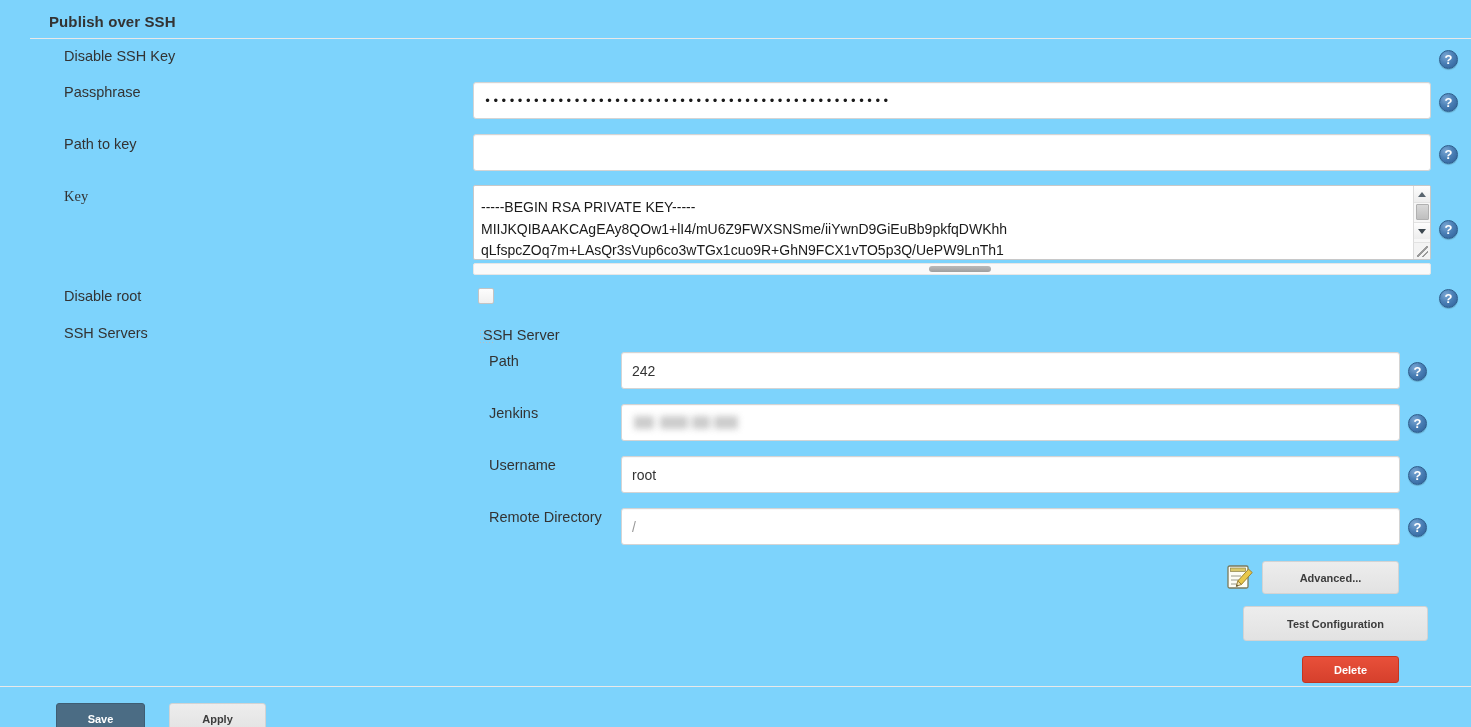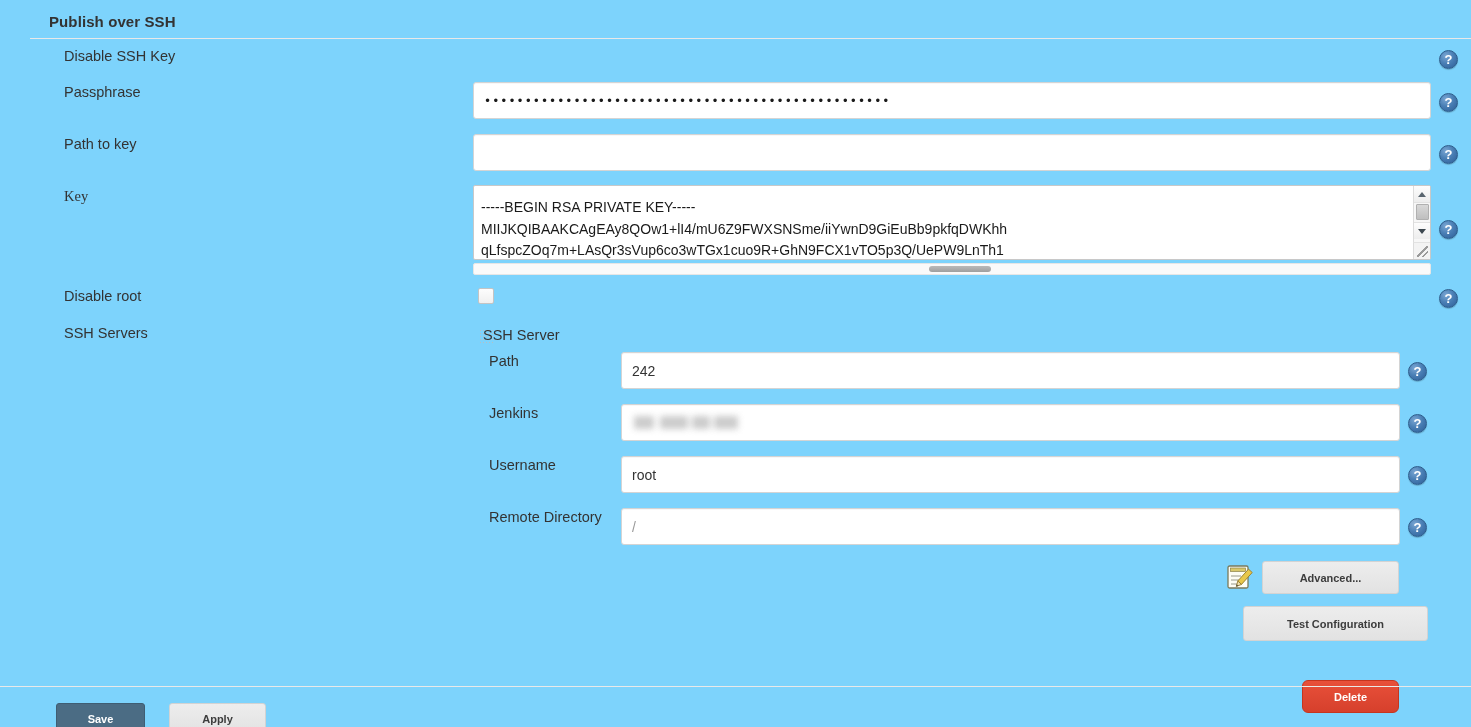--- a/index.html
+++ b/index.html
@@ -345,19 +345,19 @@
     <g transform="rotate(42 17 16)">
       <rect x="14.5" y="5" width="5" height="16" fill="#e8c84a" stroke="#9a8030" stroke-width="0.9"></rect>
       <polygon points="14.5,21 19.5,21 17,26" fill="#f0e0b0" stroke="#9a8030" stroke-width="0.9"></polygon>
       <polygon points="15.8,24.2 18.2,24.2 17,26" fill="#4a4a4a"></polygon>
     </g>
   </svg>
   <div class="btn btn-grey" style="left:1262px; top:561px; width:137px; height:33px;">Advanced...</div>
 
   <div class="btn btn-grey" style="left:1215px; top:606px; width:185px; height:35px;margin-left:28px;">Test Configuration</div>
 
-  <div class="btn btn-red" style="left:1302px; top:680px; width:97px; height:33px;border-radius:6px;">Delete</div>
+  <div class="btn btn-red" style="left:1302px; top:656px; width:97px; height:27px;">Delete</div>
 
   <div class="footer-divider"></div>
   <div class="btn btn-blue" style="left:56px; top:703px; width:89px; height:32px;">Save</div>
   <div class="btn btn-grey" style="left:169px; top:703px; width:97px; height:32px;">Apply</div>
 
 </div>
 
 </body></html>

